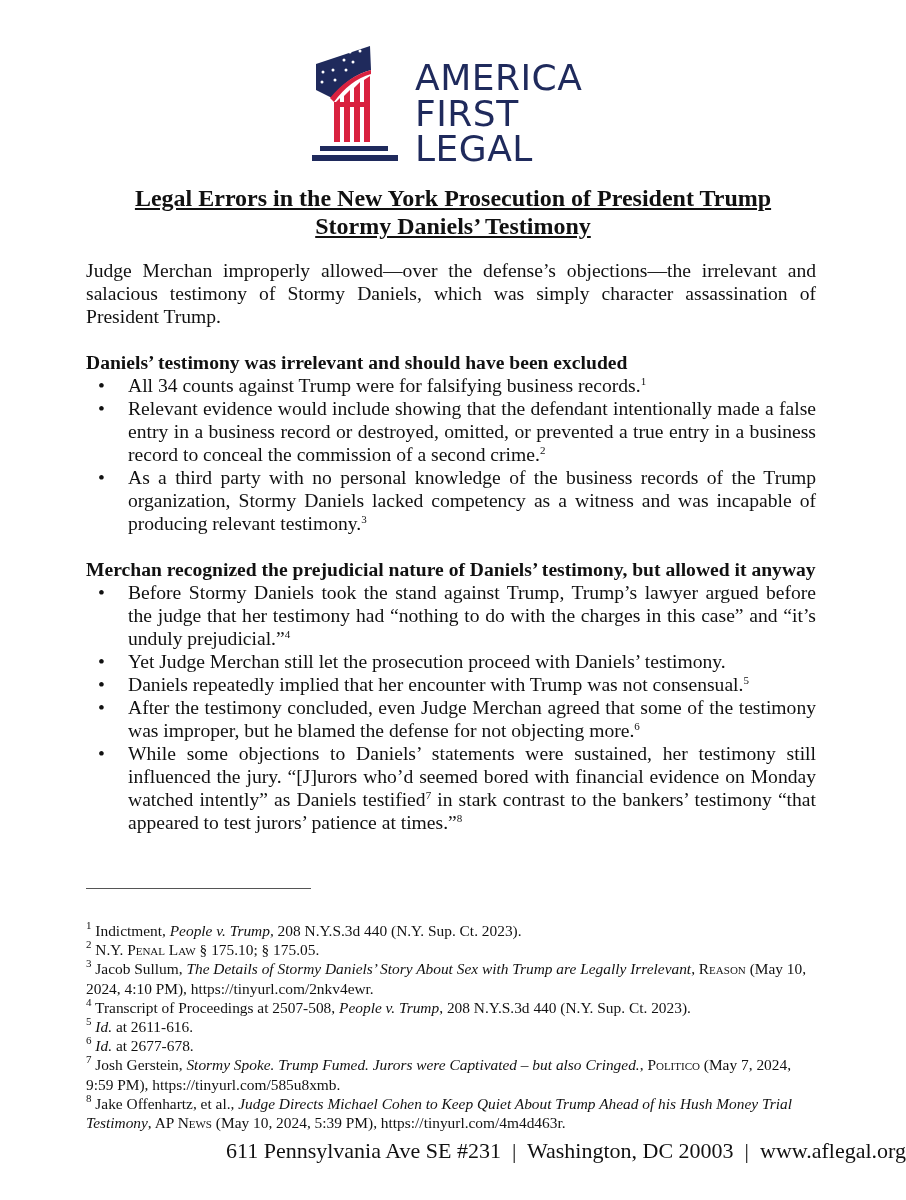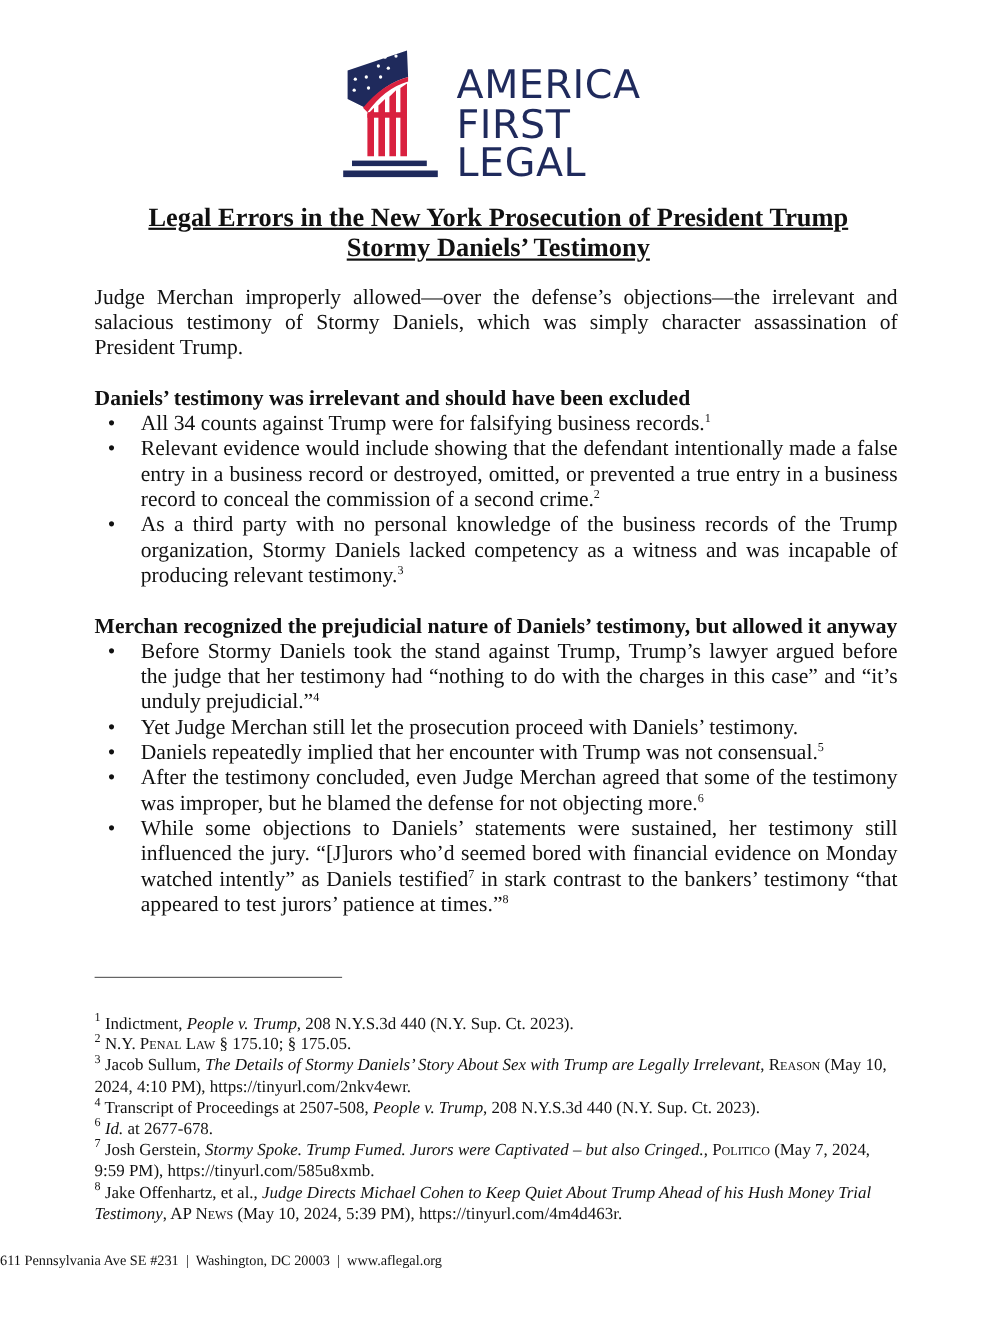--- a/index.html
+++ b/index.html
@@ -18,21 +18,21 @@
   .content p { margin: 0; font-family: Liberation Serif, serif; }
   .h { font-weight: bold; margin-top: 23px !important; }
   ul { margin: 0; padding: 0; list-style: none; }
   li { position: relative; padding-left: 42px; }
   li .bullet { position: absolute; left: 12px; top: 0; }
   sup { font-size: 11px; line-height: 0; vertical-align: 7px; }
   .rule { position: absolute; left: 86px; top: 888px; width: 225px; height: 1px; background: #555; }
   .footnotes { position: absolute; left: 86px; width: 732px; top: 893px; font-size: 15.4px; line-height: 19.2px; margin-top: 28px; }
   .footnotes p { margin: 0; }
   .sc { font-variant: small-caps; }
-  .footer { position: absolute; left: 0; right: 0; top: 1138px; text-align: left; font-size: 13px; }
+  .footer { position: absolute; left: 0; right: 0; top: 1138px; text-align: right; font-size: 22px; }
 </style>
 </head>
 <body>
 
 <div class="logo">
   <svg class="logo-mark" viewBox="0 0 100 126" width="100" height="126">
     <path d="M8 24 L62 6 L63 30 Q40 36 24 58 L8 50 Z" fill="#1f2a5c"></path>
     <path d="M22 58 Q40 36 63 30 L63 34 Q42 40 26 62 Z" fill="#d9213f"></path>
     <g fill="#ffffff">
       <circle cx="42" cy="12" r="1.5"></circle>
@@ -87,18 +87,19 @@
   </ul>
 </div>
 
 <div class="rule"></div>
 
 <div class="footnotes serif">
   <p><sup>1</sup><span> Indictment, </span><i>People v. Trump,</i><span> 208 N.Y.S.3d 440 (N.Y. Sup. Ct. 2023).</span></p>
   <p><sup>2</sup><span> N.Y. </span><span class="sc">Penal Law</span><span> § 175.10; § 175.05.</span></p>
   <p><sup>3</sup><span> Jacob Sullum, </span><i>The Details of Stormy Daniels’ Story About Sex with Trump are Legally Irrelevant</i><span>, </span><span class="sc">Reason</span><span> (May 10, 2024, 4:10 PM), https://tinyurl.com/2nkv4ewr.</span></p>
   <p><sup>4</sup><span> Transcript of Proceedings at 2507-508, </span><i>People v. Trump</i><span>, 208 N.Y.S.3d 440 (N.Y. Sup. Ct. 2023).</span></p>
+  <p><sup>5</sup> <i>Id.</i><span> at 2611-616.</span></p>
   <p><sup>6</sup> <i>Id.</i><span> at 2677-678.</span></p>
   <p><sup>7</sup><span> Josh Gerstein, </span><i>Stormy Spoke. Trump Fumed. Jurors were Captivated – but also Cringed.</i><span>, </span><span class="sc">Politico</span><span> (May 7, 2024, 9:59 PM), https://tinyurl.com/585u8xmb.</span></p>
   <p><sup>8</sup><span> Jake Offenhartz, et al., </span><i>Judge Directs Michael Cohen to Keep Quiet About Trump Ahead of his Hush Money Trial Testimony</i><span>, AP </span><span class="sc">News</span><span> (May 10, 2024, 5:39 PM), https://tinyurl.com/4m4d463r.</span></p>
 </div>
 
 <div class="footer serif" style="white-space: pre;">611 Pennsylvania Ave SE #231  |  Washington, DC 20003  |  www.aflegal.org</div>
 
 </body></html>

